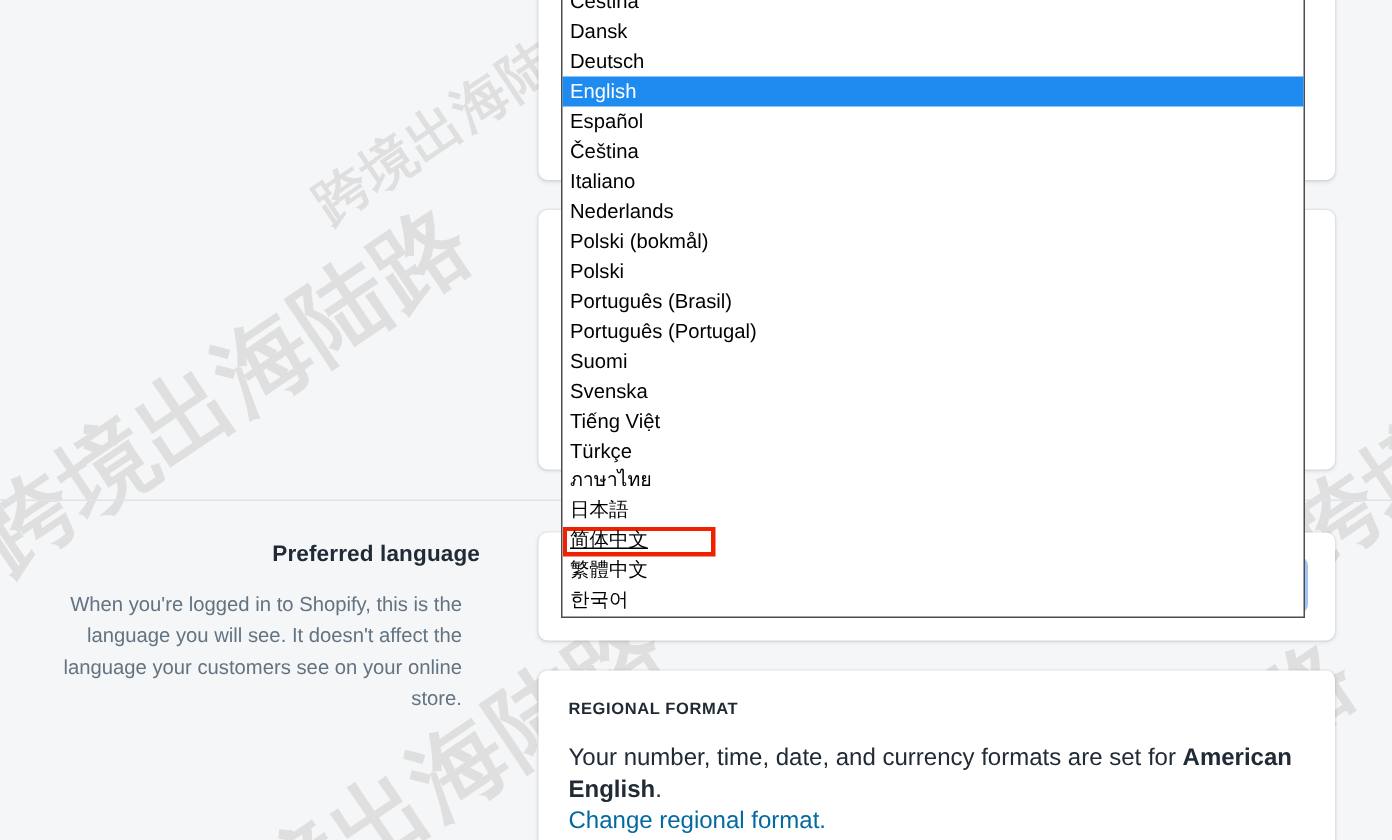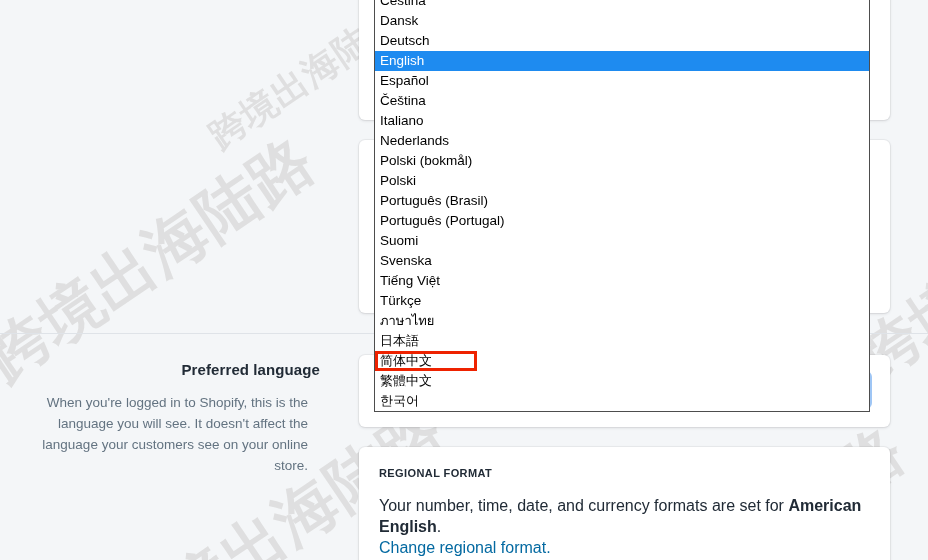--- a/index.html
+++ b/index.html
@@ -189,20 +189,21 @@
     cursor: default;
     box-sizing: border-box;
   }
   .listbox li.selected {
     background: #1e8bf0;
     color: #ffffff;
   }
   .listbox li.marked {
     box-shadow: inset 0 0 0 3px #ee2200;
     width: 102px;
+    text-decoration: underline;
   }
   .listbox li.cjk {
     font-family: "DejaVu Sans", sans-serif;
     font-size: 13px;
   }
 
   
   .field-block { position: relative; }
 </style>
 </head>

